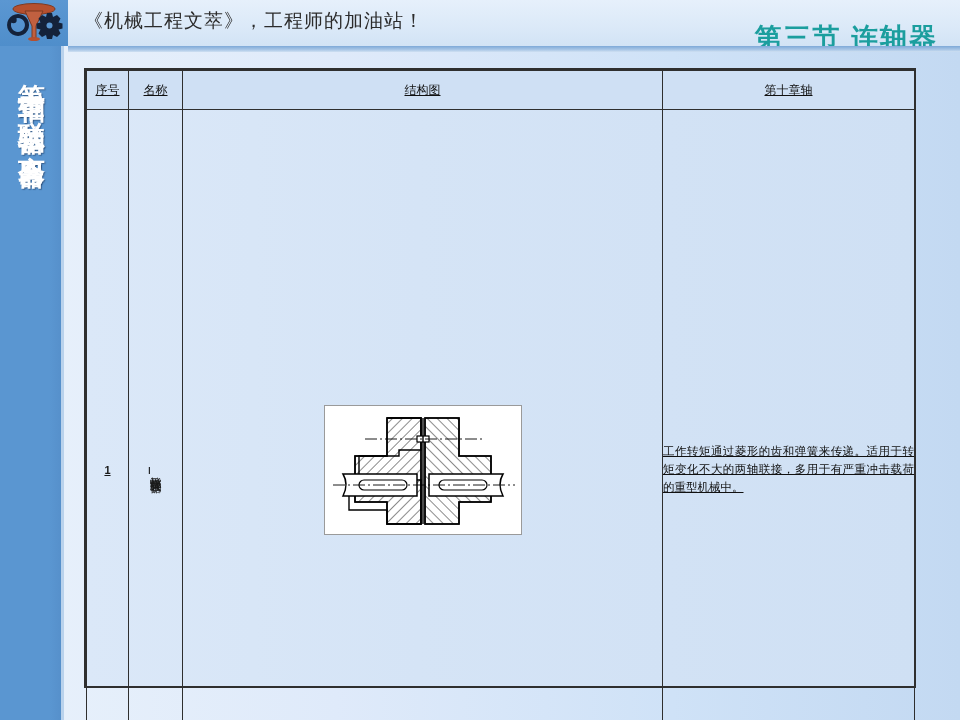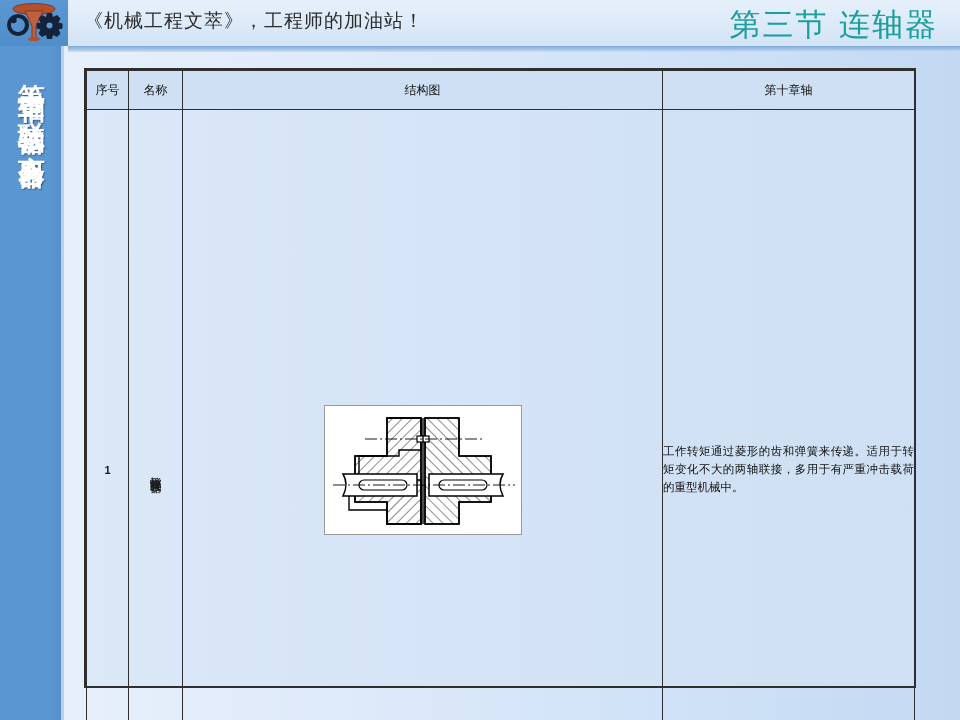--- a/index.html
+++ b/index.html
@@ -27,22 +27,22 @@
     overflow:hidden;
   }
   .logo svg{display:block;}
   .banner{
     position:absolute;left:84px;top:8px;
     font-size:19px;color:#2c2c2c;letter-spacing:1px;
     font-family:"Liberation Serif","DejaVu Serif",serif;
     white-space:nowrap;
   }
   .section-title{
-    position:absolute;right:22px;top:4px;
-    font-size:31px;font-weight:normal;color:#1b9e9e;
+    position:absolute;right:22px;top:20px;
+    font-size:27px;font-weight:bold;color:#1b9e9e;
     letter-spacing:2px;white-space:nowrap;
   }
   
   .sidebar{
     position:absolute;left:0;top:46px;width:64px;height:674px;
     background:linear-gradient(to right,#5a96d1 0%,#5a96d1 82%,#5690cb 100%);
     border-right:3px solid #b9d2ec;
     box-sizing:border-box;
     display:flex;flex-direction:column;align-items:center;
     padding-top:16px;
@@ -56,21 +56,21 @@
     margin-bottom:22px;
   }
   
   .table-wrap{
     position:absolute;left:84px;top:68px;width:832px;height:620px;
     border:2px solid #2f2f2f;box-sizing:border-box;
     background:linear-gradient(to right,#dbe8f8 0%,#d5e4f6 40%,#cfe0f4 100%);
   }
   table.mt{border-collapse:collapse;width:100%;height:100%;table-layout:fixed;}
   table.mt td,table.mt th{
-    border:1px solid #2f2f2f;padding:0;vertical-align:middle;
+    border:1px solid #2f2f2f;padding:0;vertical-align:middle;text-decoration:underline;
   }
   thead th{
     height:38px;font-size:12px;font-weight:normal;color:#111;
     background:#cfe0f4;
   }
   .col-no{width:42px;}
   .col-name{width:54px;}
   .col-fig{width:480px;}
   .col-desc{width:252px;}
   td.no{

